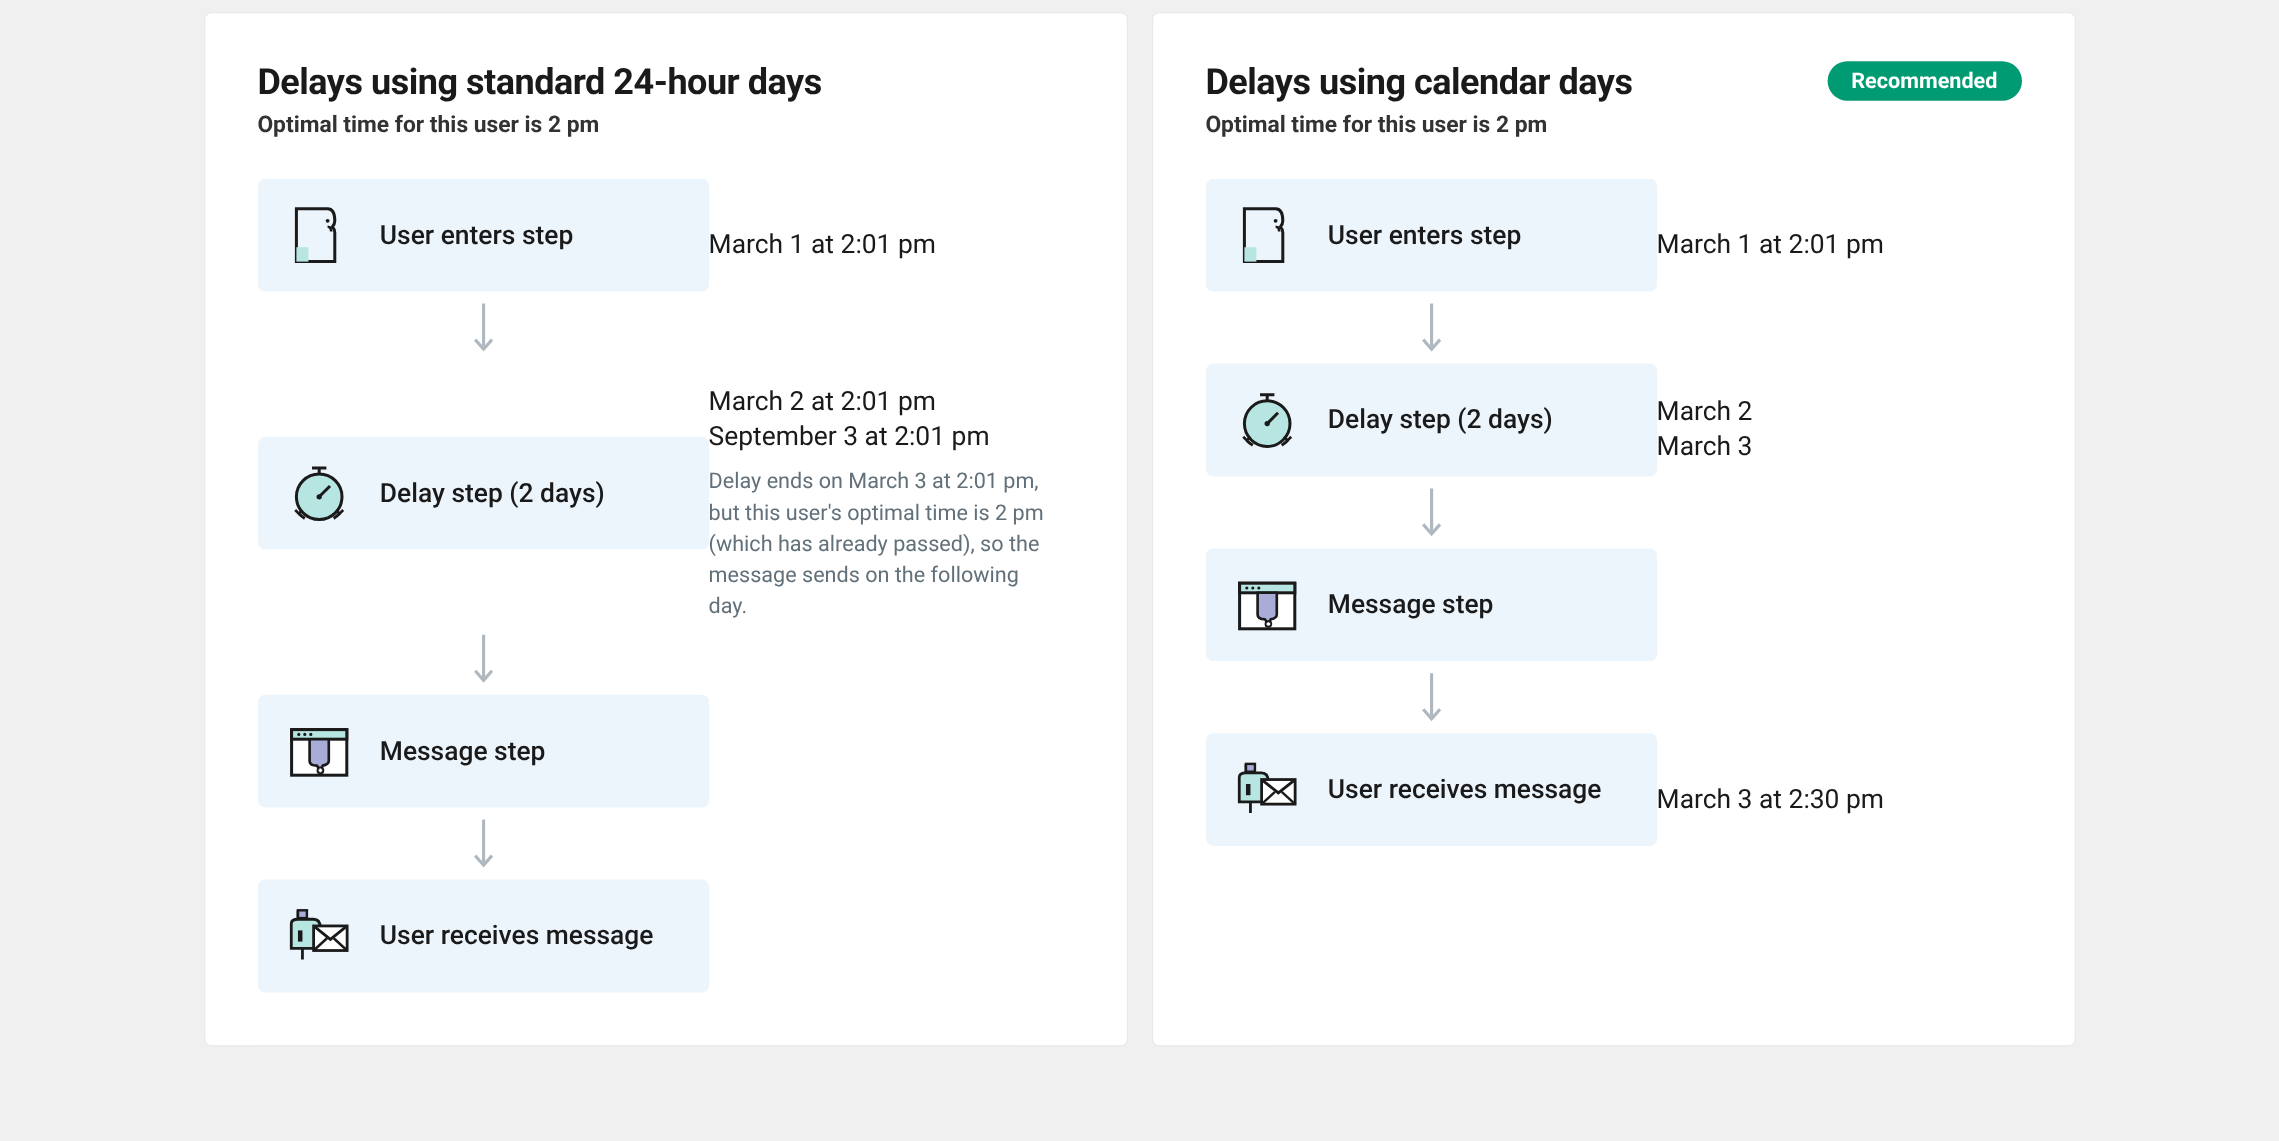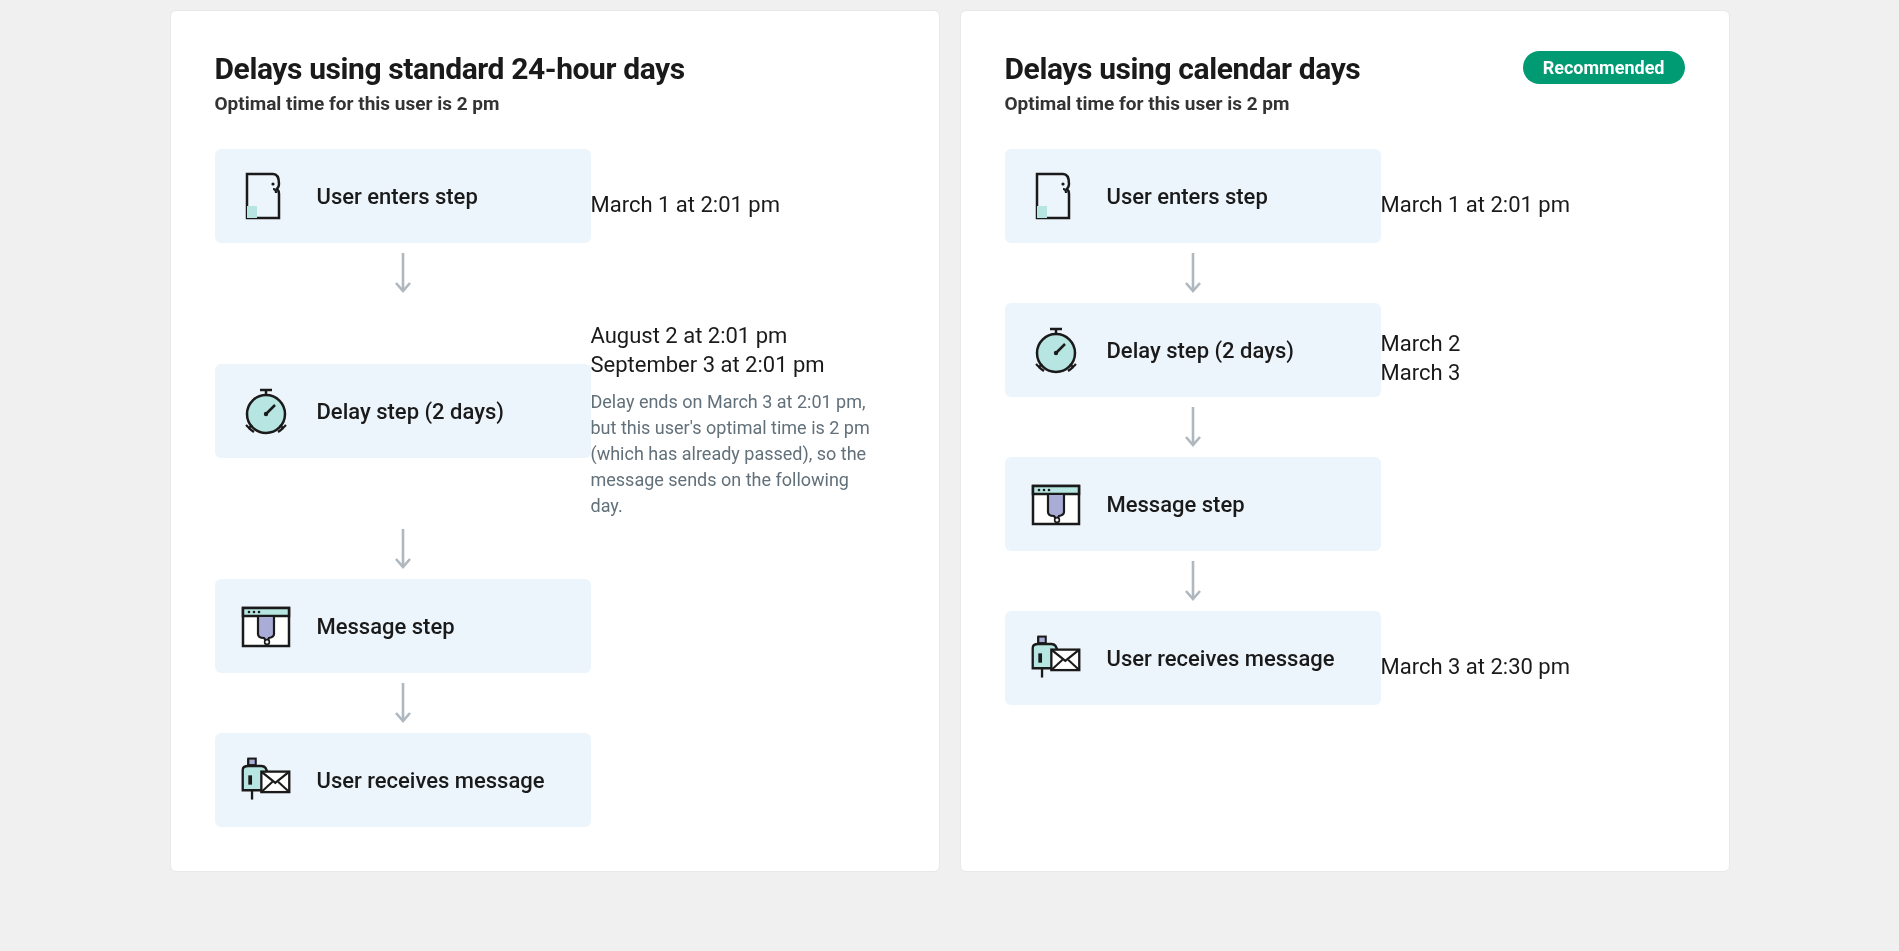--- a/index.html
+++ b/index.html
@@ -153,21 +153,21 @@
     <line x1="27" y1="6" x2="27" y2="11" stroke="#1a1a1a" stroke-width="2.5"></line>
     <path d="M10 44 A22 22 0 0 0 15 48" fill="none" stroke="#1a1a1a" stroke-width="2.5"></path>
     <polyline points="7,41 10,44 13,41" fill="none" stroke="#1a1a1a" stroke-width="2.2"></polyline>
     <path d="M44 44 A22 22 0 0 1 39 48" fill="none" stroke="#1a1a1a" stroke-width="2.5"></path>
     <polyline points="41,41 44,44 47,41" fill="none" stroke="#1a1a1a" stroke-width="2.2"></polyline>
   </svg>
             </div>
             <div class="step-label">Delay step (2 days)</div>
           </div>
           <div class="right-col">
-            <div class="ts">August 2 at 2:01 pm</div>
+            <div class="ts">March 2 at 2:01 pm</div>
             <div class="ts">September 3 at 2:01 pm</div>
             <div class="note">Delay ends on March 3 at 2:01 pm, but this user's optimal time is 2 pm (which has already passed), so the message sends on the following day.</div>
           </div>
         </div>
         <div class="row">
           <div class="arrow-down">
             <svg width="22" height="44" viewBox="0 0 22 44">
     <line x1="11" y1="2" x2="11" y2="38" stroke="#B0B8BF" stroke-width="2.6"></line>
     <polyline points="4,32 11,40 18,32" fill="none" stroke="#B0B8BF" stroke-width="2.6"></polyline>
   </svg>

